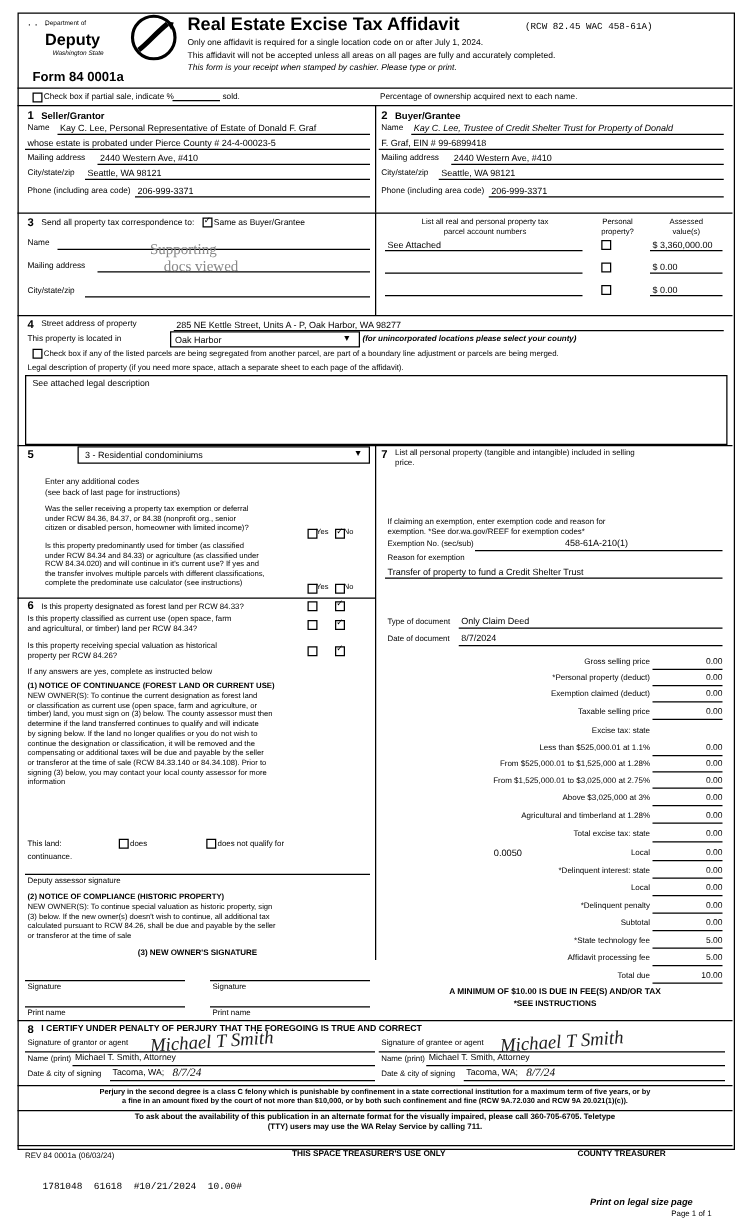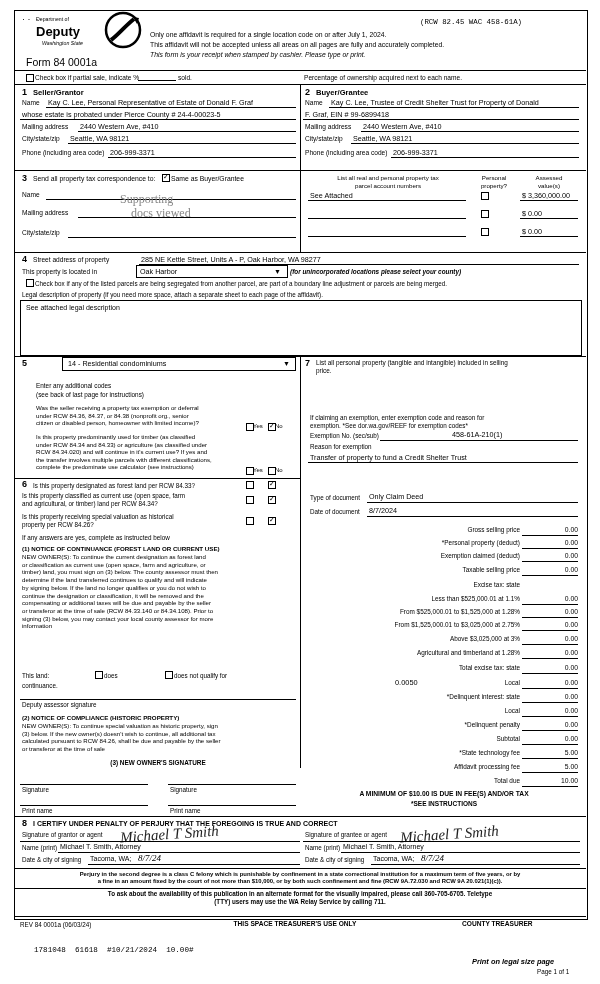--- a/index.html
+++ b/index.html
@@ -33,26 +33,27 @@
   <div class="txt xs" style="left:36px;top:16px;">Department of</div>
   <div class="txt" style="left:36px;top:24px;font-size:13px;font-weight:bold;">Deputy</div>
   <div class="txt xs ital" style="left:42px;top:40px;">Washington State</div>
 
   <svg style="position:absolute;left:104px;top:11px;" width="38" height="38">
     <circle cx="19" cy="19" r="17" fill="none" stroke="#000" stroke-width="2.5"></circle>
     <path d="M7 29 C14 24 20 16 30 8" fill="none" stroke="#000" stroke-width="4"></path>
     <path d="M29 6 l6 1 -2 6 z" fill="#000"></path>
   </svg>
 
+  <div class="txt big" style="left:150px;top:12px;">Real Estate Excise Tax Affidavit</div>
   <div class="txt" style="left:420px;top:18px;font-size:7.4px;font-family:Liberation Mono, monospace;">(RCW 82.45 WAC 458-61A)</div>
   <div class="txt" style="left:150px;top:31px;font-size:6.8px;">Only one affidavit is required for a single location code on or after July 1, 2024.</div>
   <div class="txt" style="left:150px;top:41px;font-size:6.8px;">This affidavit will not be accepted unless all areas on all pages are fully and accurately completed.</div>
   <div class="txt ital" style="left:150px;top:51px;font-size:6.8px;">This form is your receipt when stamped by cashier. Please type or print.</div>
 
-  <div class="txt" style="left:26px;top:56px;font-size:10.5px;font-weight:normal;">Form 84 0001a</div>
+  <div class="txt" style="left:26px;top:56px;font-size:10.5px;font-weight:bold;">Form 84 0001a</div>
 
   <div class="line" style="left:14px;top:70px;width:572px;"></div>
 
   <div class="cb" style="left:26px;top:74px;"></div>
   <div class="txt" style="left:35px;top:74px;">Check box if partial sale, indicate %</div>
   <div class="line" style="left:138px;top:80px;width:38px;"></div>
   <div class="txt" style="left:178px;top:74px;">sold.</div>
   <div class="txt" style="left:304px;top:74px;">Percentage of ownership acquired next to each name.</div>
 
   <div class="line" style="left:14px;top:84px;width:572px;"></div>
@@ -71,21 +72,21 @@
   <div class="txt" style="left:22px;top:135px;">City/state/zip</div>
   <div class="entry" style="left:70px;top:134px;font-size:7.2px;">Seattle, WA 98121</div>
   <div class="line" style="left:68px;top:143px;width:228px;"></div>
   <div class="txt" style="left:22px;top:149px;">Phone (including area code)</div>
   <div class="entry" style="left:110px;top:148px;font-size:7.2px;">206-999-3371</div>
   <div class="line" style="left:108px;top:157px;width:188px;"></div>
 
   <div class="txt num" style="left:305px;top:87px;">2</div>
   <div class="txt bold" style="left:316px;top:88px;font-size:7.6px;">Buyer/Grantee</div>
   <div class="txt" style="left:305px;top:99px;">Name</div>
-  <div class="entry" style="left:331px;top:98px;font-size:7.2px;">Kay C. Lee, Trustee of Credit Shelter Trust for Property of Donald</div>
+  <div class="entry" style="left:331px;top:98px;font-size:7.2px;font-style:italic;">Kay C. Lee, Trustee of Credit Shelter Trust for Property of Donald</div>
   <div class="line" style="left:329px;top:107px;width:250px;"></div>
   <div class="entry" style="left:305px;top:110px;font-size:7.2px;">F. Graf, EIN # 99-6899418</div>
   <div class="line" style="left:303px;top:119px;width:276px;"></div>
   <div class="txt" style="left:305px;top:123px;">Mailing address</div>
   <div class="entry" style="left:363px;top:122px;font-size:7.2px;">2440 Western Ave, #410</div>
   <div class="line" style="left:361px;top:131px;width:218px;"></div>
   <div class="txt" style="left:305px;top:135px;">City/state/zip</div>
   <div class="entry" style="left:353px;top:134px;font-size:7.2px;">Seattle, WA 98121</div>
   <div class="line" style="left:351px;top:143px;width:228px;"></div>
   <div class="txt" style="left:305px;top:149px;">Phone (including area code)</div>
@@ -152,21 +153,21 @@
   <div class="txt" style="left:35px;top:280px;font-size:6.3px;">Check box if any of the listed parcels are being segregated from another parcel, are part of a boundary line adjustment or parcels are being merged.</div>
   <div class="txt" style="left:22px;top:291px;font-size:6.3px;">Legal description of property (if you need more space, attach a separate sheet to each page of the affidavit).</div>
   <div style="position:absolute;left:20px;top:300px;width:560px;height:54px;border:1px solid #000;"></div>
   <div class="entry" style="left:26px;top:304px;font-size:7px;">See attached legal description</div>
 
   <div class="line" style="left:14px;top:356px;width:572px;"></div>
   <div class="vline" style="left:300px;top:356px;height:412px;"></div>
 
   <div class="txt num" style="left:22px;top:358px;">5</div>
   <div style="position:absolute;left:62px;top:357px;width:232px;height:12px;border:1px solid #000;background:#fff;"></div>
-  <div class="entry" style="left:68px;top:359px;font-size:7.2px;">14 - Residential condominiums</div>
+  <div class="entry" style="left:68px;top:359px;font-size:7.2px;">3 - Residential condominiums</div>
   <div class="txt" style="left:283px;top:360px;font-size:7px;">▼</div>
 
   <div class="txt" style="left:36px;top:382px;font-size:6.4px;">Enter any additional codes</div>
   <div class="txt" style="left:36px;top:391px;font-size:6.4px;">(see back of last page for instructions)</div>
 
   <div class="txt" style="left:36px;top:404px;font-size:6.1px;line-height:7.6px;">Was the seller receiving a property tax exemption or deferral
 under RCW 84.36, 84.37, or 84.38 (nonprofit org., senior
 citizen or disabled person, homeowner with limited income)?</div>
   <div class="cb" style="left:246px;top:423px;"></div>
   <div class="txt" style="left:253px;top:423px;font-size:6px;">Yes</div>

